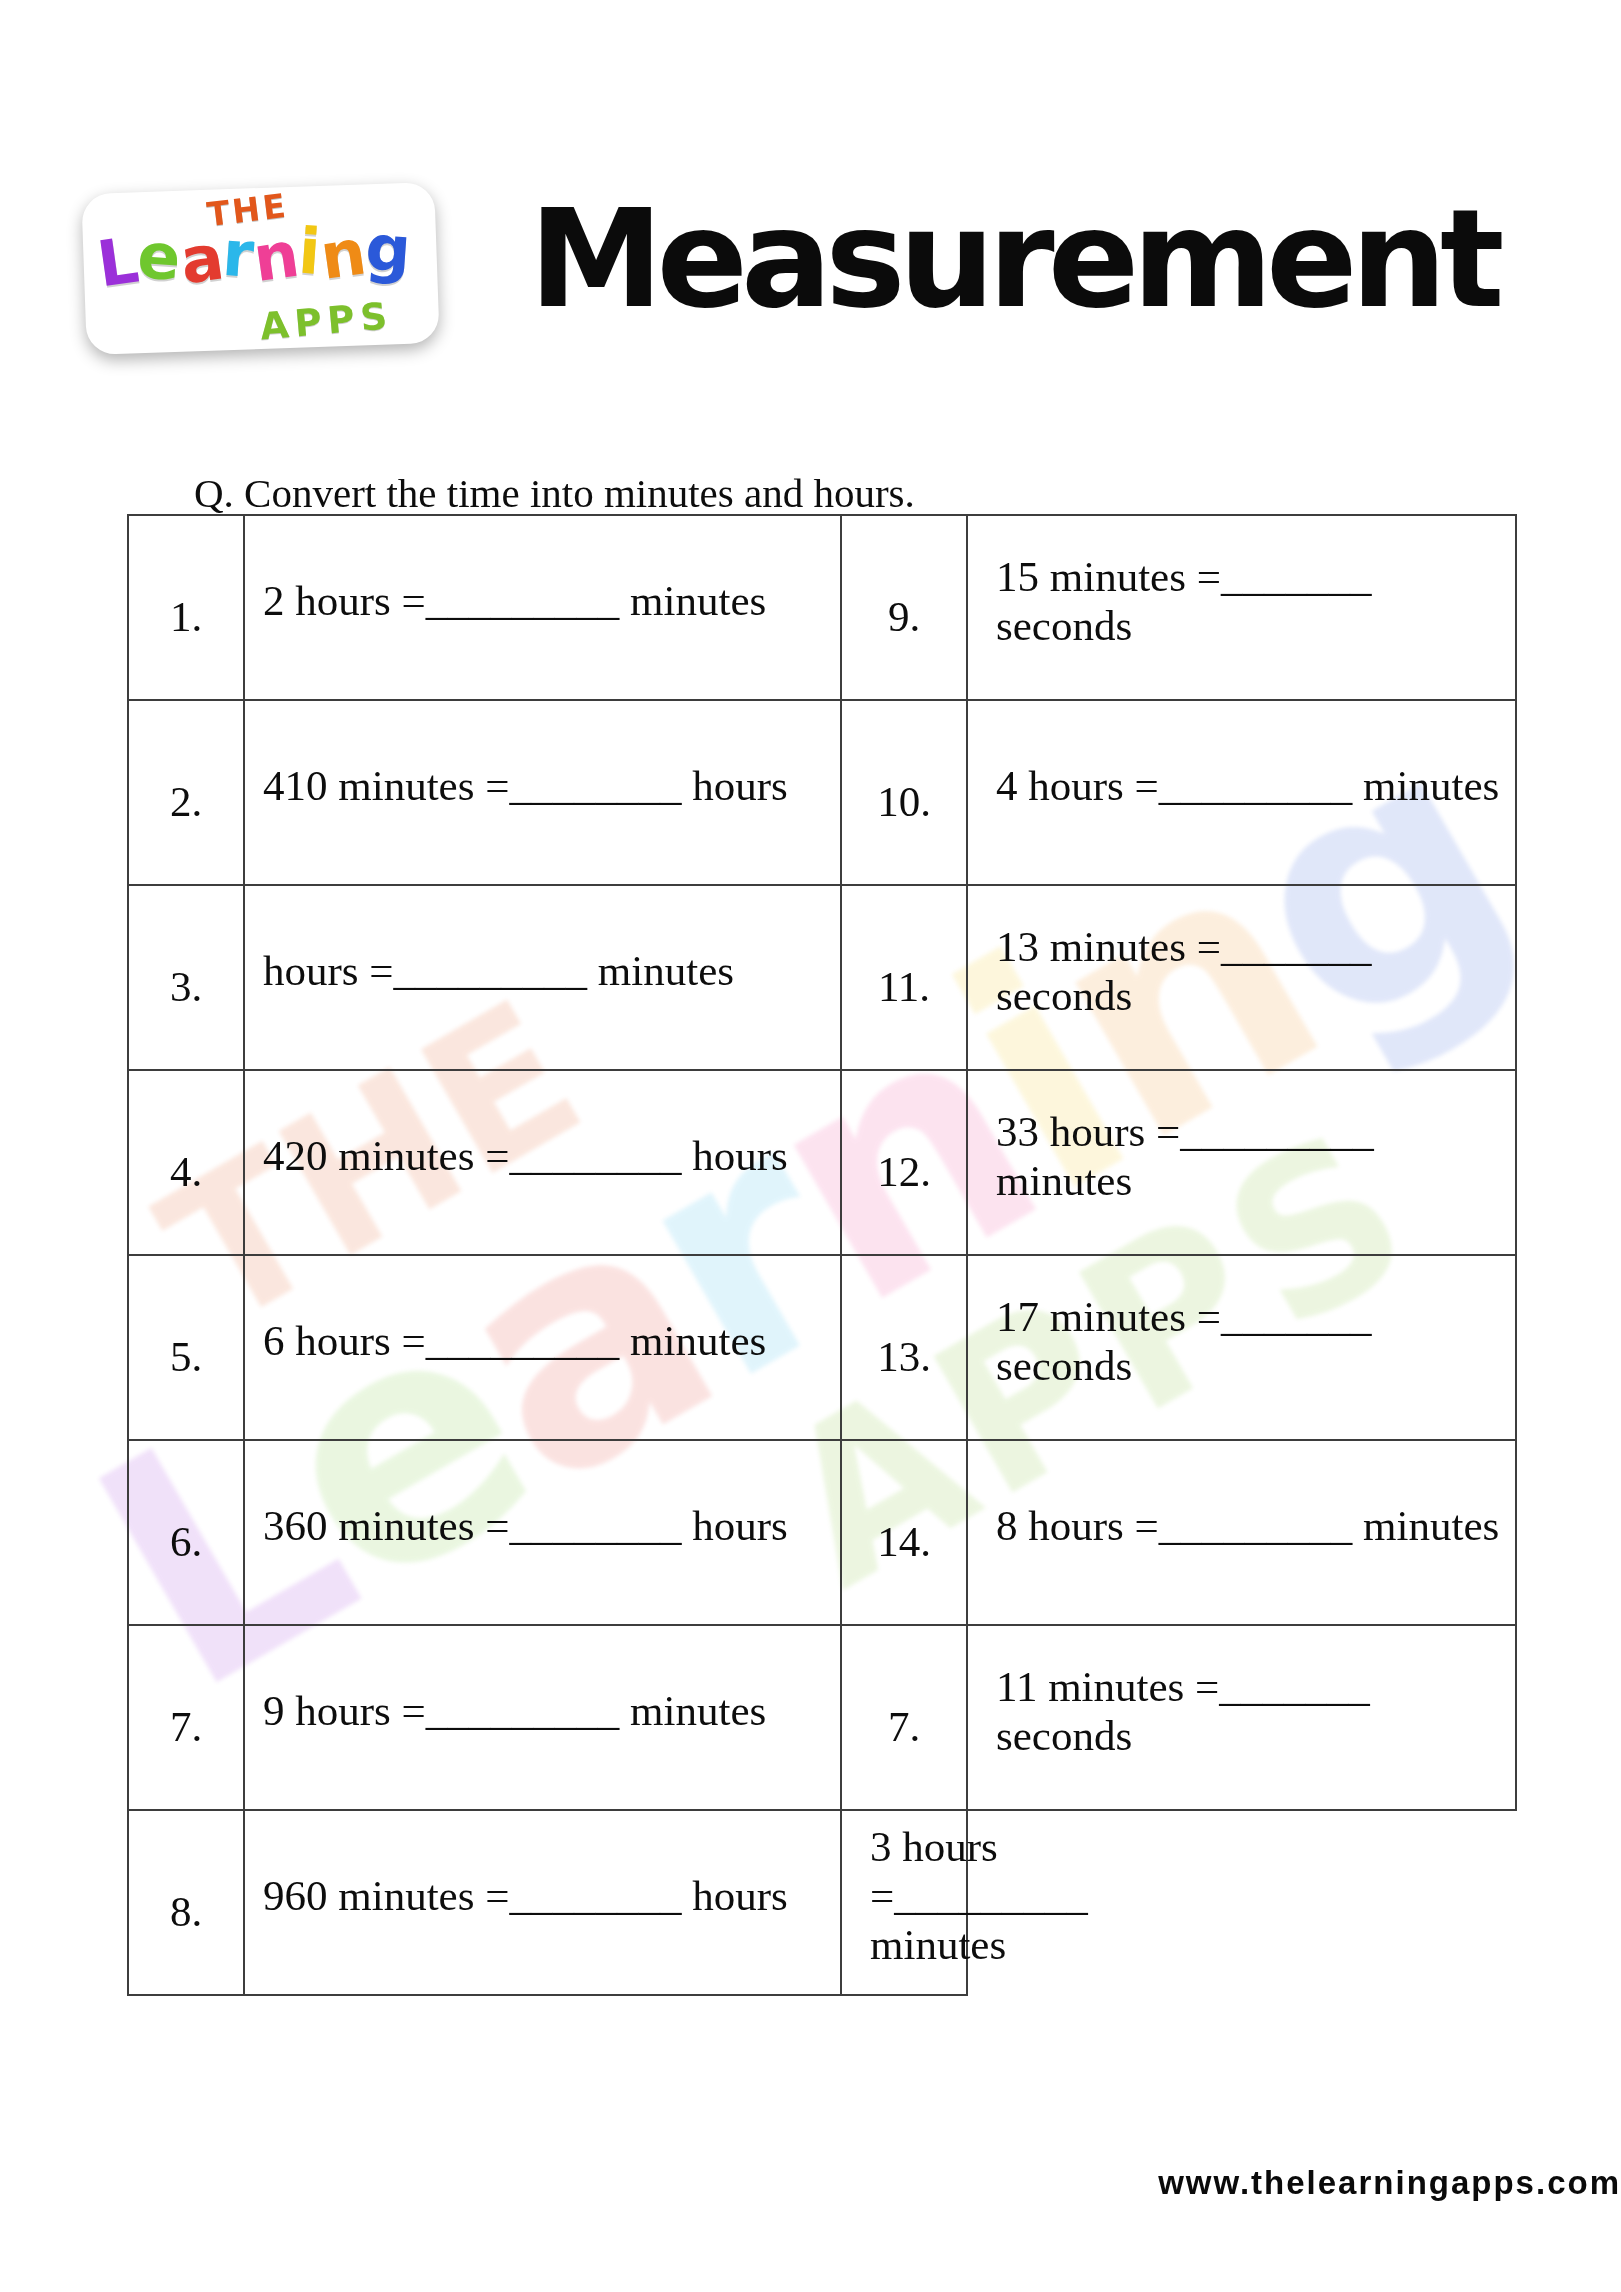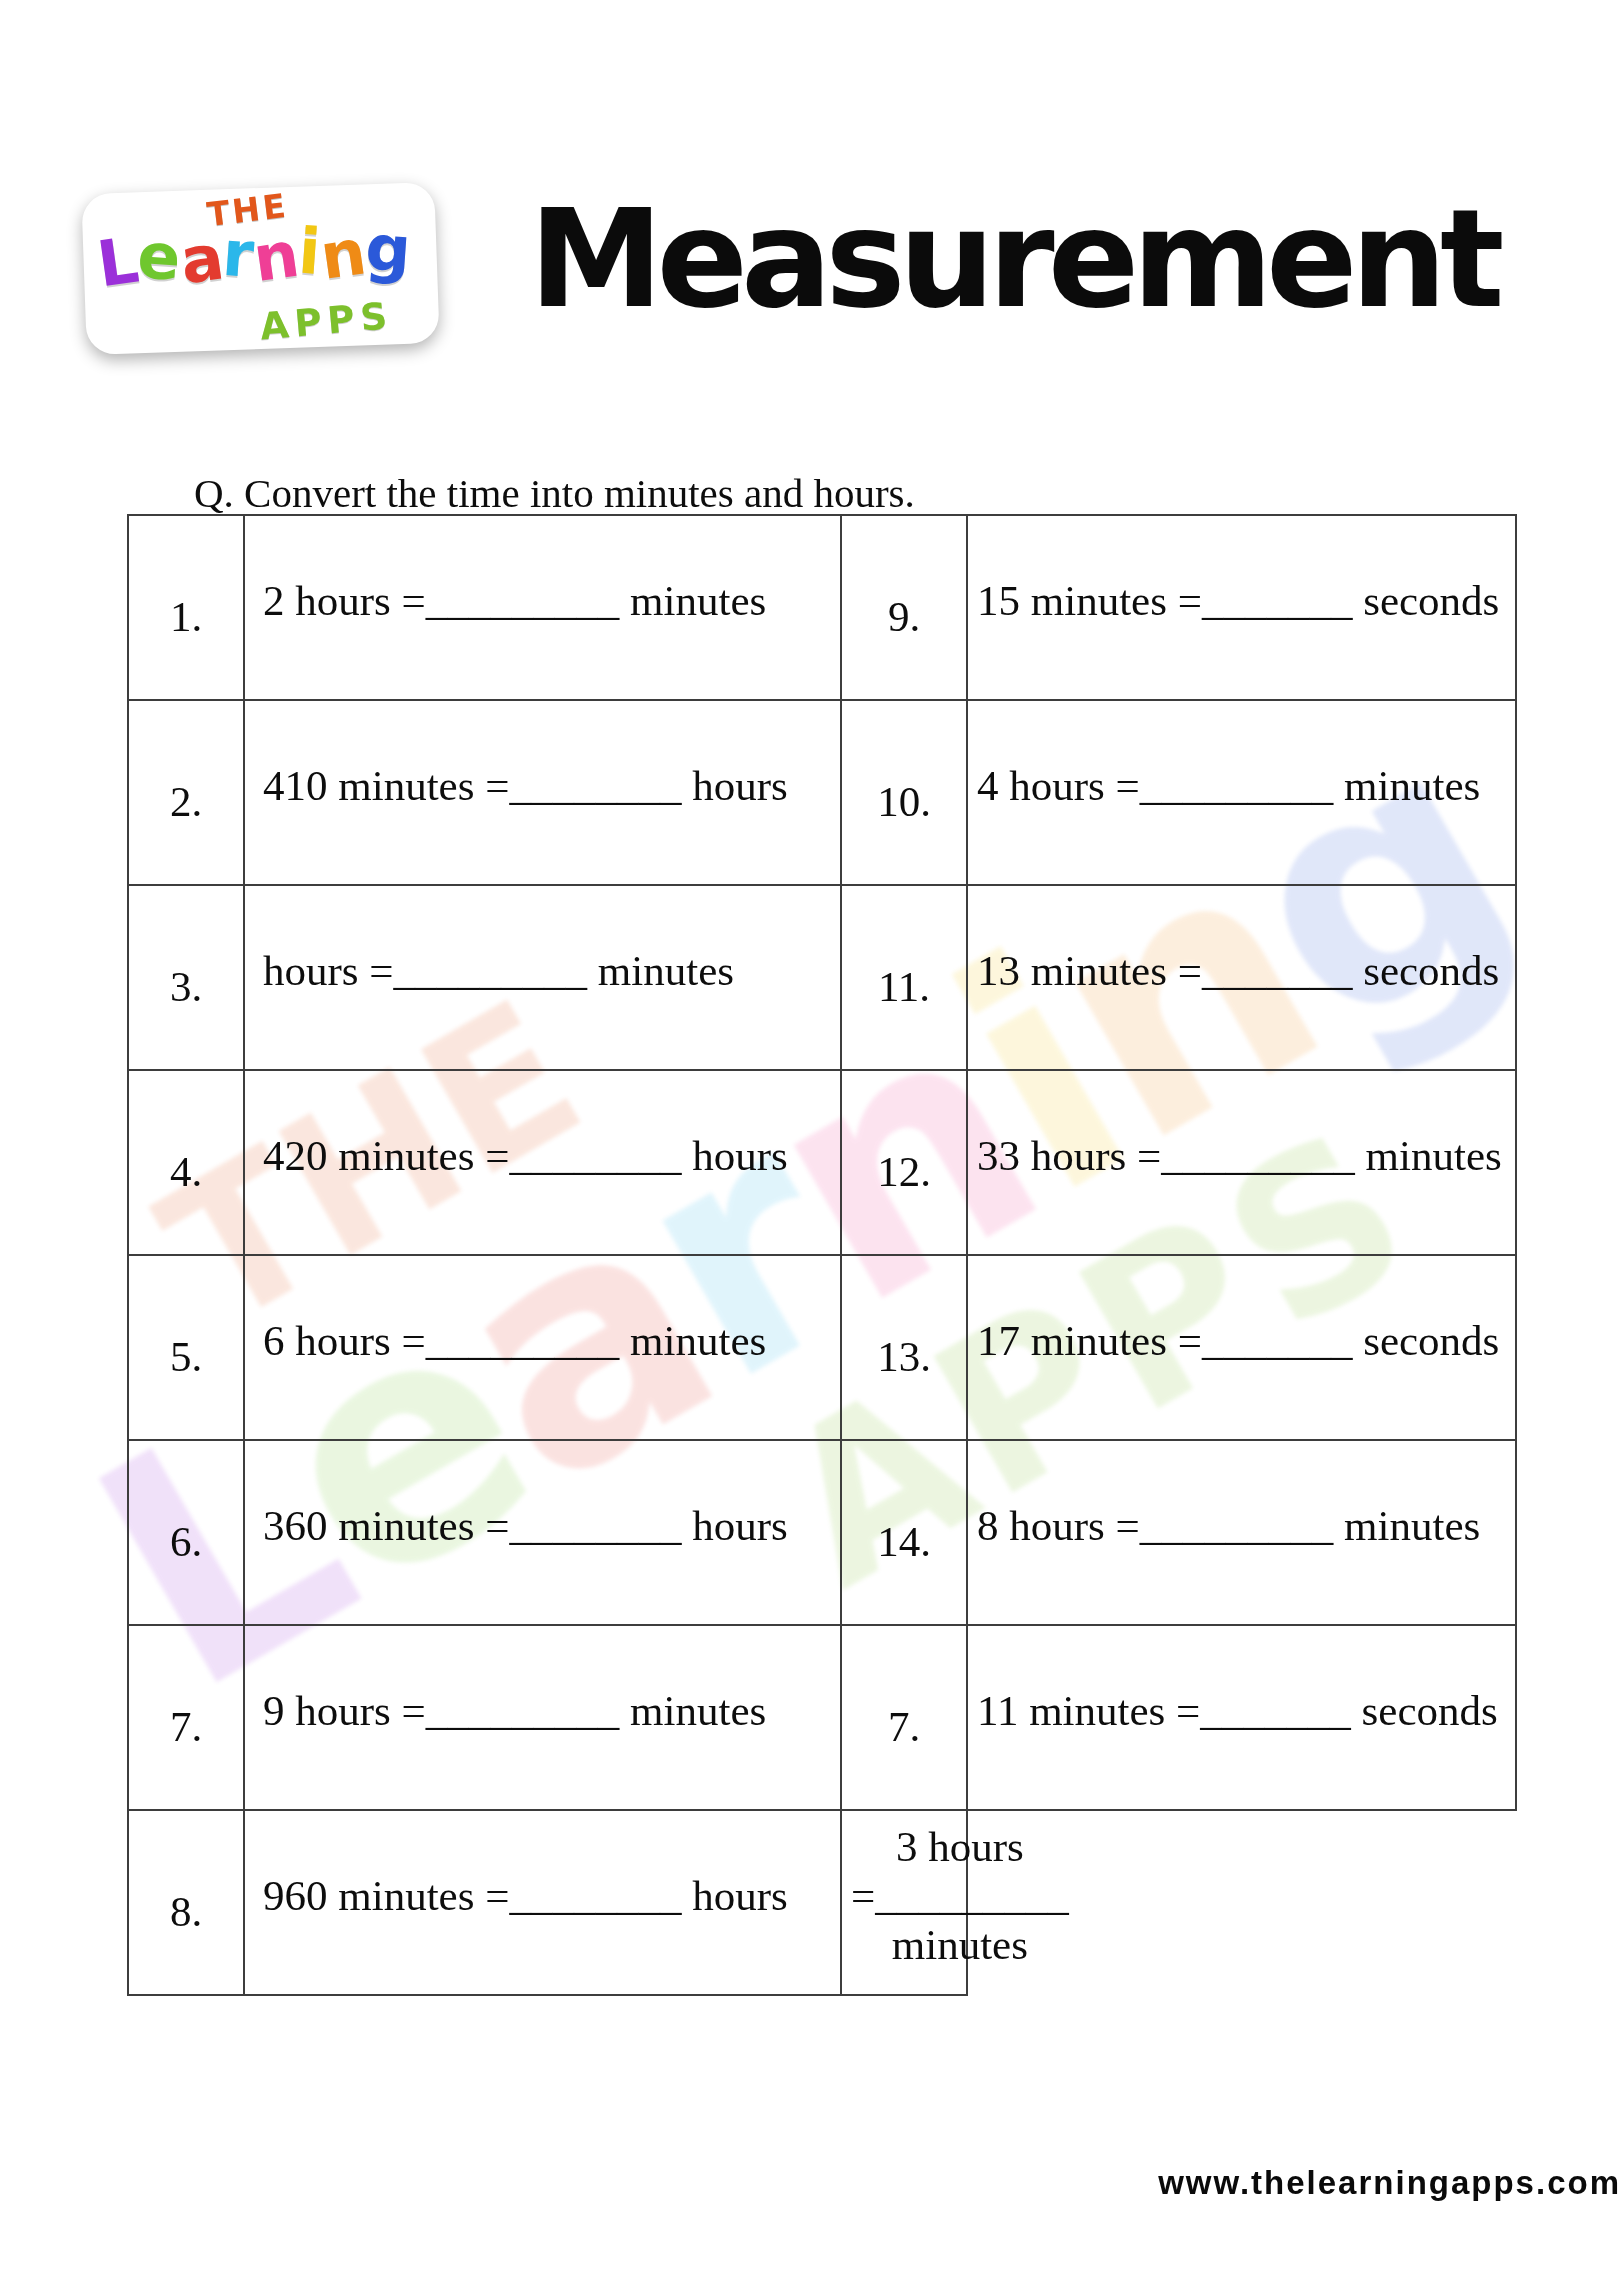--- a/index.html
+++ b/index.html
@@ -64,21 +64,21 @@
     background: transparent;
   }
   .cell {
     border-right: 2.9px solid #3d3d3d; border-bottom: 2.9px solid #3d3d3d;
     display: flex; align-items: center;
     font-size: 43px; font-family: "Liberation Serif", serif; color: #0d0d0d;
     background: transparent;
   }
   .num-cell { justify-content: center; padding-top: 17.6px; }
   .q-cell   { padding-left: 18px; padding-bottom: 13.7px; }
-  .q-cell.right { padding-left: 9px; text-align: center; }
+  .q-cell.right { padding-left: 28px; }
 
   
   .footer-url {
     position: absolute; left: 0; top: 2164px; width: 100%; text-align: right; z-index: 2;
     font-family: "Liberation Sans", sans-serif; font-weight: bold;
     font-size: 33px; letter-spacing: 2px; color: #0a0a0a;
   }
 </style>
 </head>
 <body>

